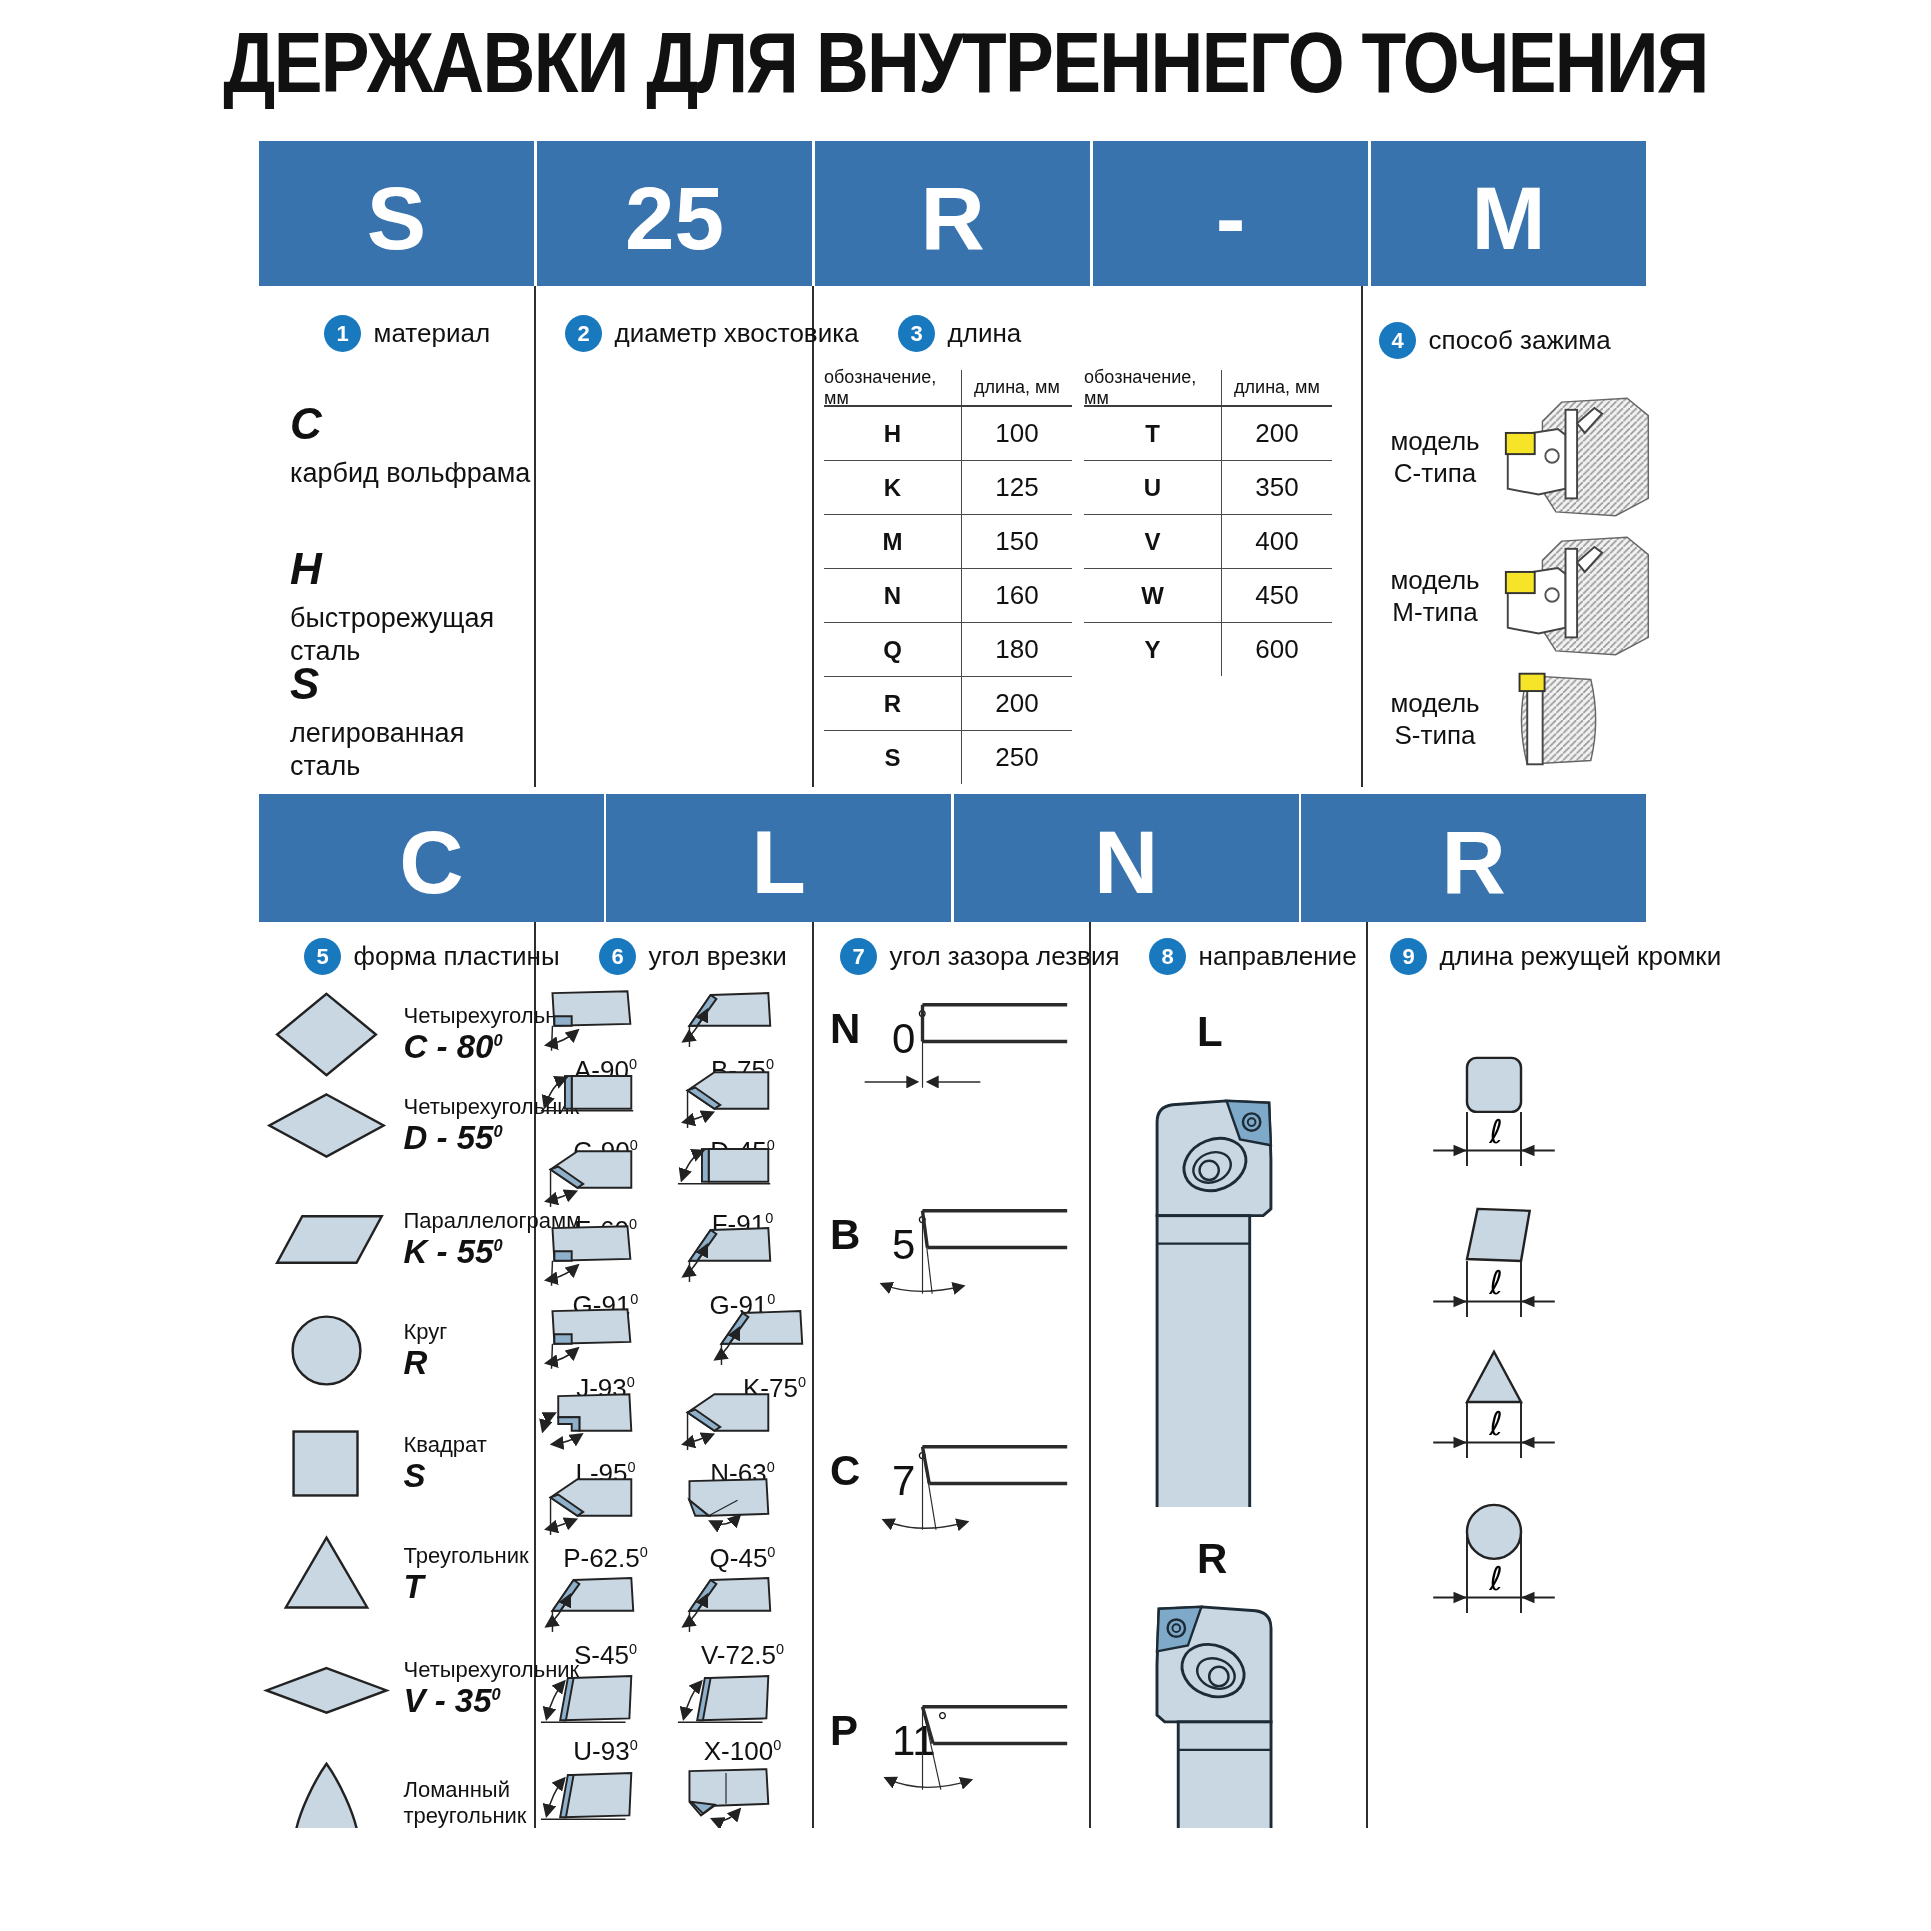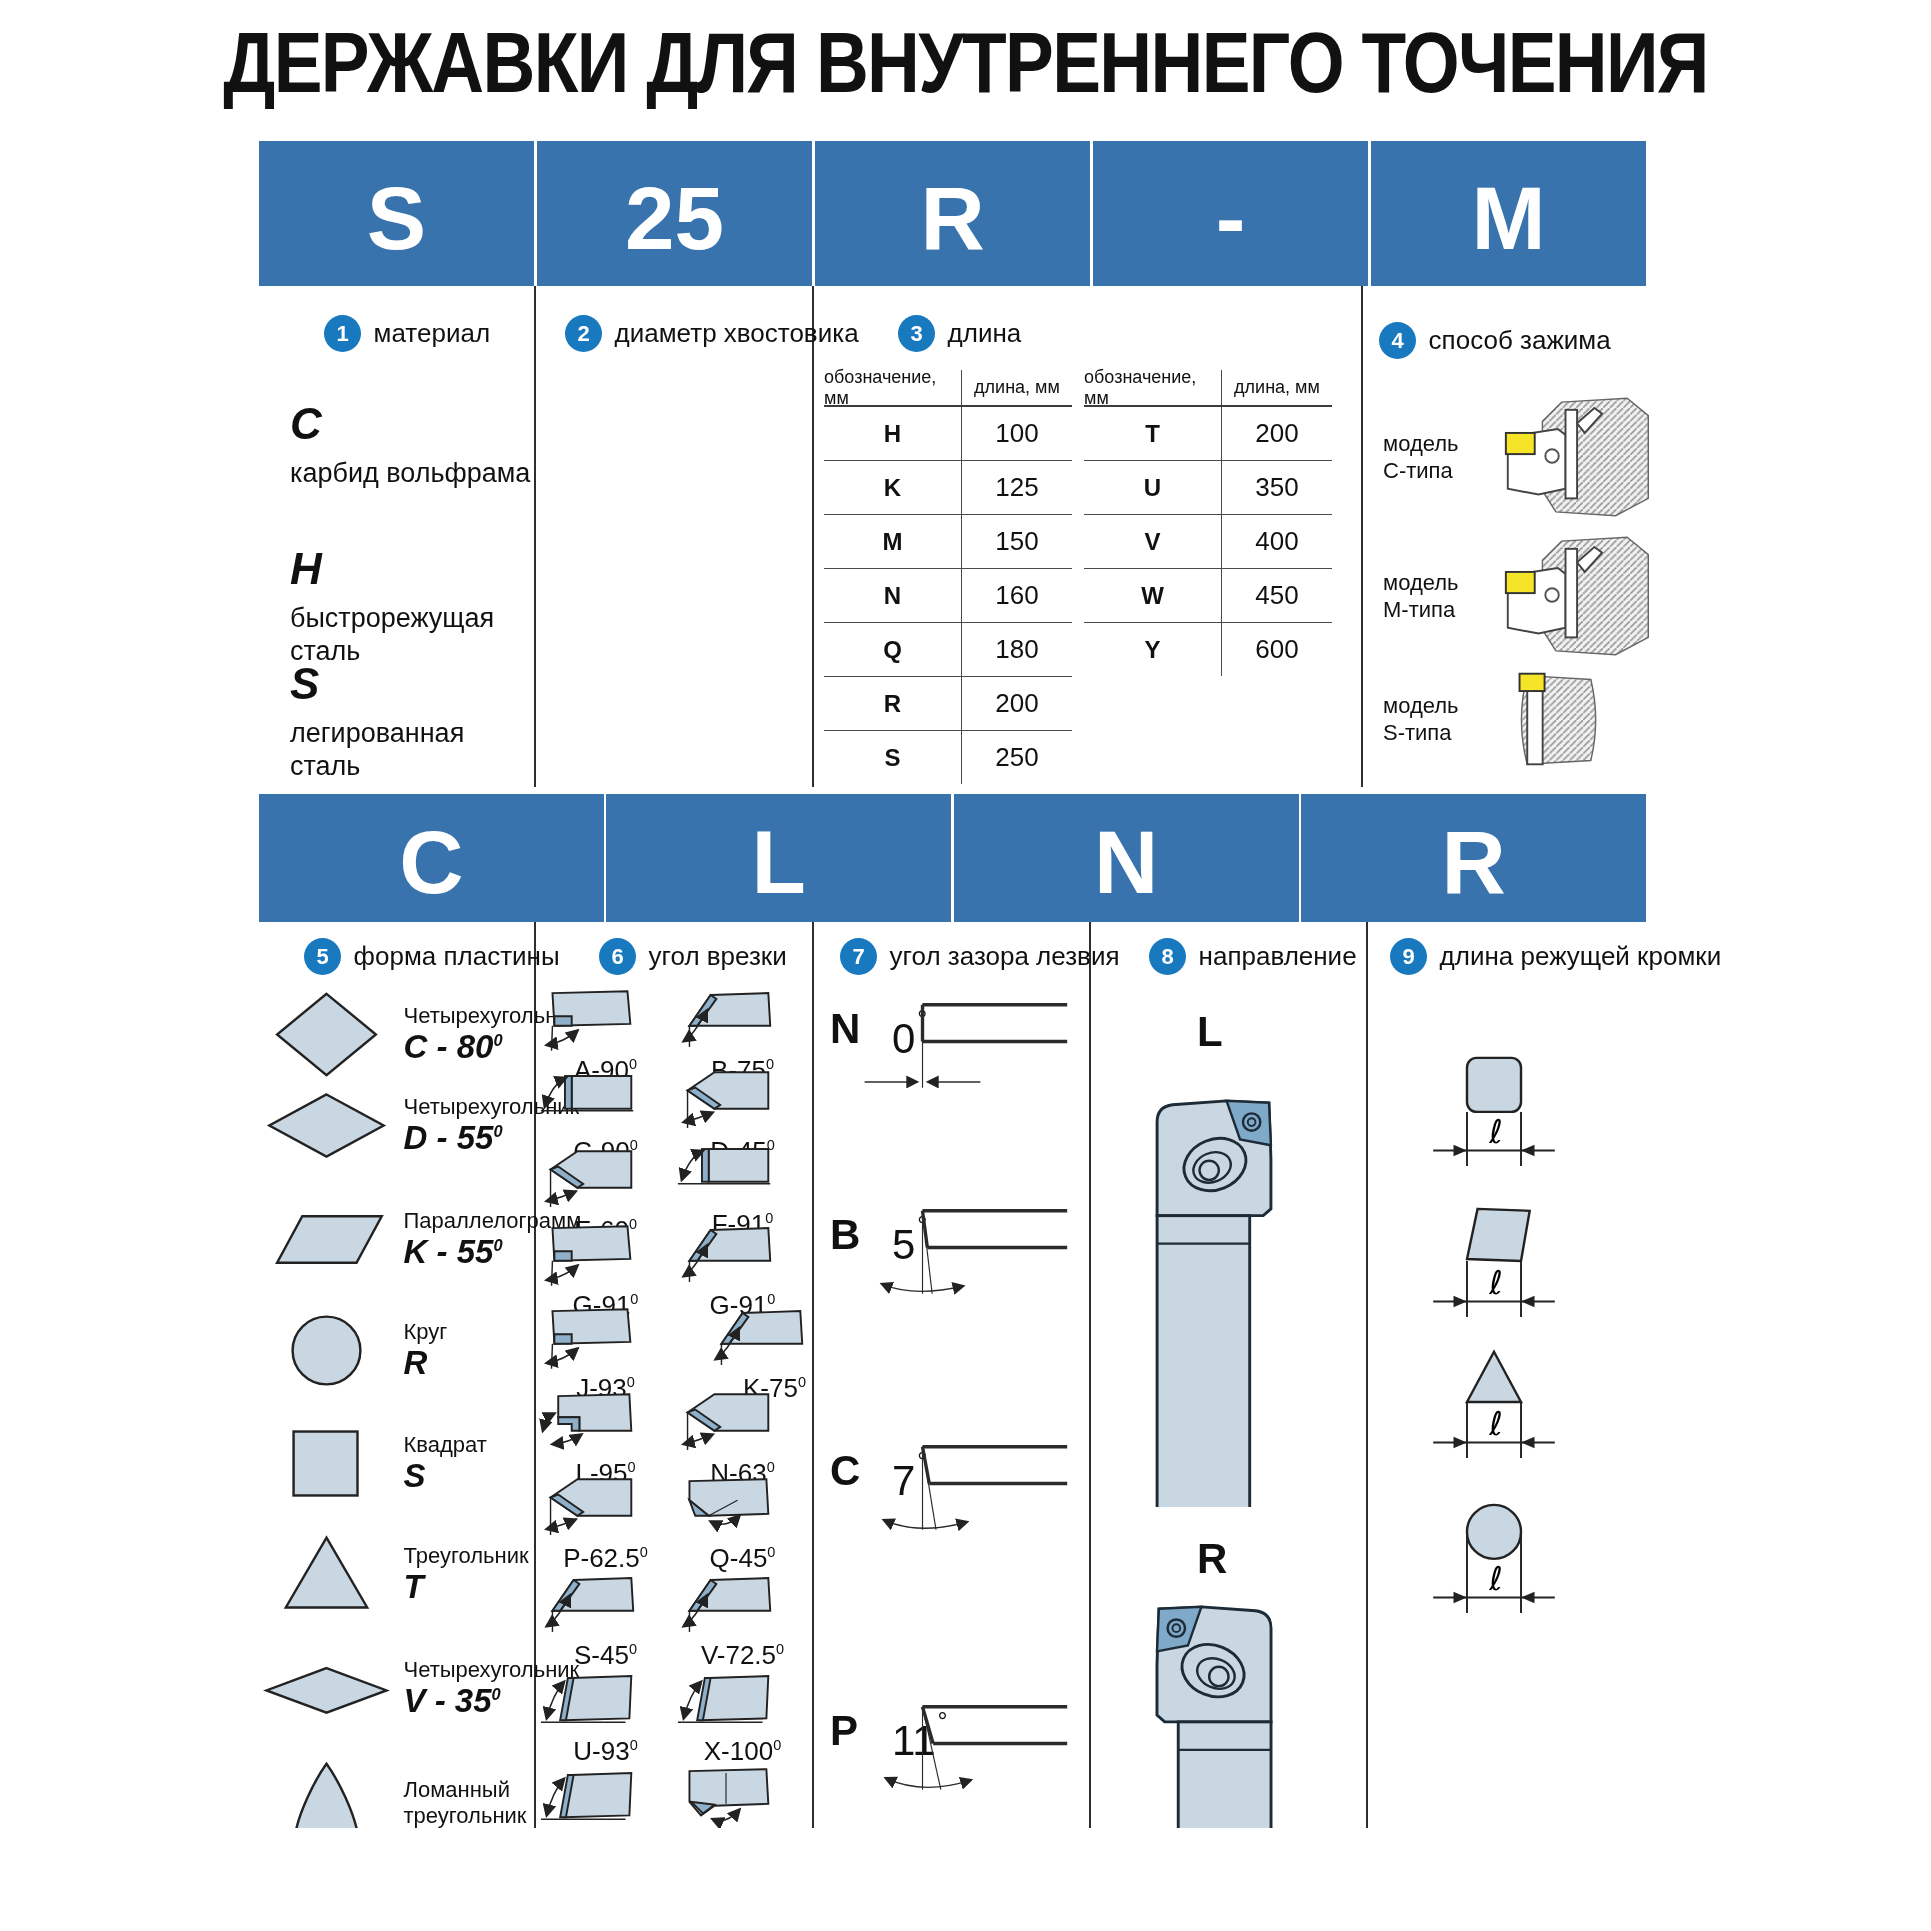--- a/index.html
+++ b/index.html
@@ -22,21 +22,21 @@
   .ltable{position:absolute;}
   .lt-row{display:flex;height:53px;border-bottom:1.9px solid #4a4a4a;}
   .lt-head{display:flex;height:35px;border-bottom:2.9px solid #3c3c3c;}
   .lt-row:last-child{border-bottom:none;}
   .lt-c1{width:137px;border-right:1.9px solid #4a4a4a;display:flex;align-items:center;justify-content:center;}
   .lt-c2{flex:1;display:flex;align-items:center;justify-content:center;}
   .lt-head .lt-c1,.lt-head .lt-c2{font-size:18px;}
   .lt-row .lt-c1{font-size:24px;font-weight:700;}
   .lt-row .lt-c2{font-size:26px;}
   .model{position:absolute;left:1383px;display:flex;align-items:center;gap:15.4px;}
-  .model-label{font-size:22px;line-height:1.25;width:104px;}
+  .model-label{font-size:26px;line-height:1.25;width:104px;text-align:center;}
   .s5item{position:absolute;left:263px;width:280px;height:89px;display:flex;align-items:center;gap:13.5px;}
   .s5icon{flex:0 0 127px;display:flex;justify-content:center;}
   .s5name{font-size:22px;line-height:1.15;}
   .s5code{font-size:33px;font-weight:700;font-style:italic;}
   .s5code sup{font-size:16.4px;}
   .s6item{position:absolute;width:133px;text-align:center;}
   .s6label{font-size:26px;margin-top:0px;}
   .s6label sup{font-size:14.5px;}
   .s7item{position:absolute;left:828px;width:251px;height:130px;}
   .s7svg{position:absolute;left:27px;top:0;}

